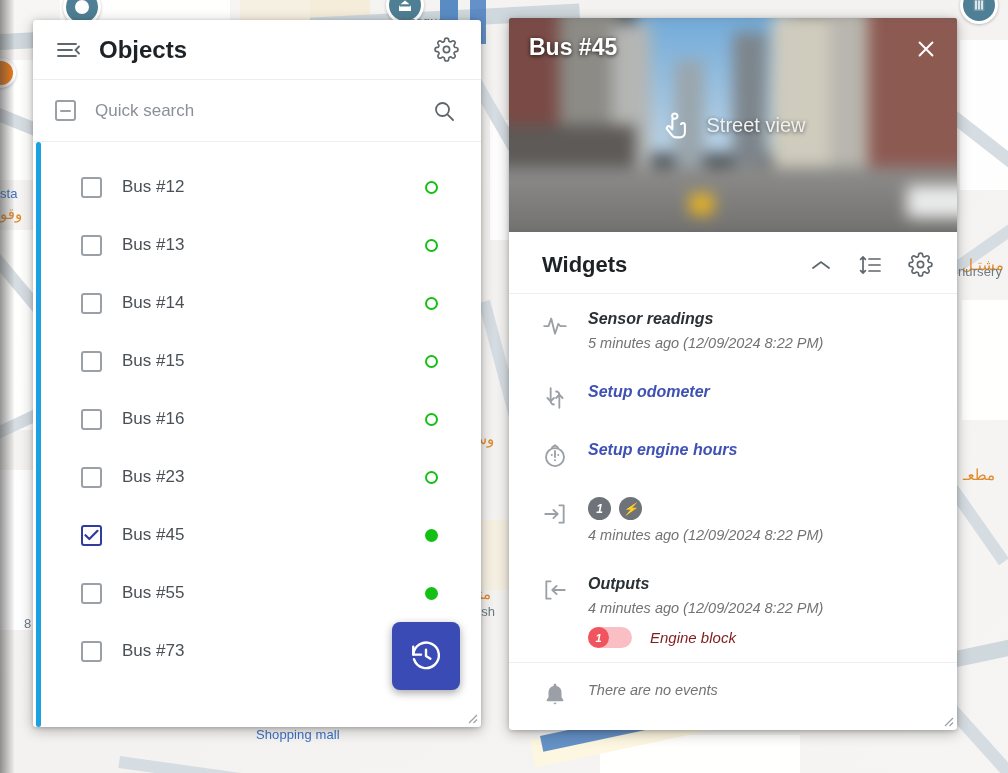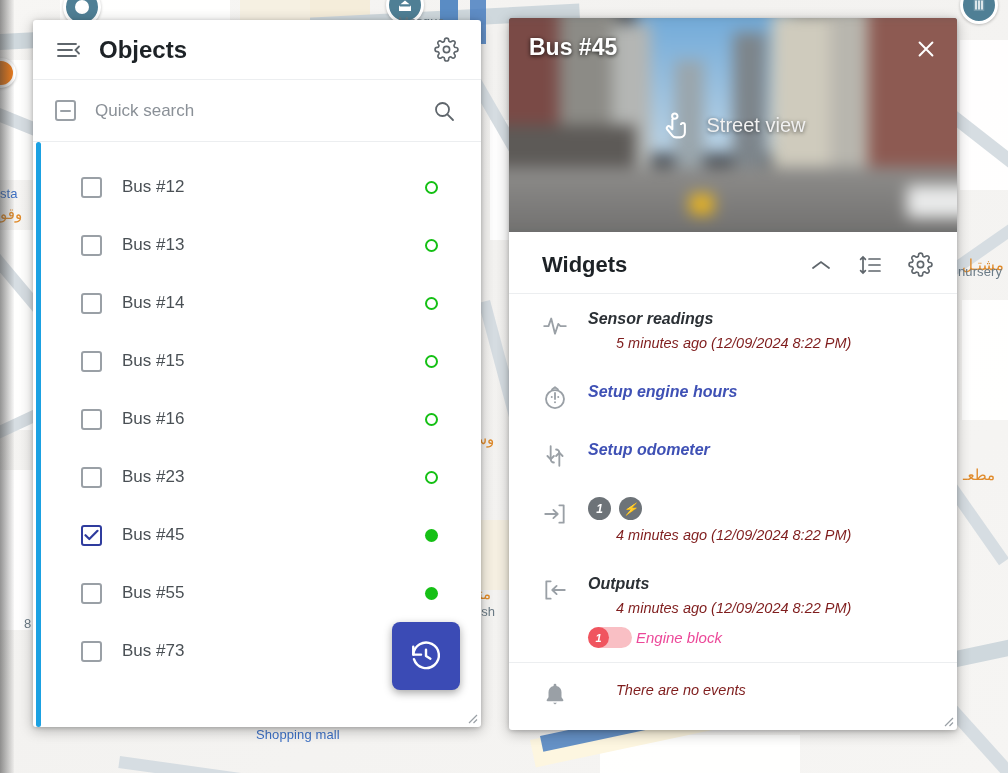--- a/index.html
+++ b/index.html
@@ -249,42 +249,42 @@
   .widget-row.sep { border-top: 1px solid #eceef0; }
   .w-icon {
     width: 34px; flex: 0 0 34px;
     display: flex; align-items: center; justify-content: flex-start;
     color: #9aa0a6;
     padding-top: 4px;
   }
   .w-body { flex: 1; padding-left: 12px; }
   .w-title { font-size: 16px; font-weight: bold; color: #2b3035; line-height: 22px; }
   .w-link { font-size: 16px; font-weight: bold; color: #3f51b5; line-height: 22px; cursor: pointer; }
-  .w-sub { font-size: 14.5px; color: #7f1d1d; margin-top: 3px; line-height: 20px; margin-left: 28px; }
+  .w-sub { font-size: 14.5px; color: #737373; margin-top: 3px; line-height: 20px; }
   .badge-row { display: flex; align-items: center; gap: 8px; margin-bottom: 5px; }
   .badge {
     width: 23px; height: 23px; border-radius: 50%;
     background: #6d7378; color: #fff;
     display: flex; align-items: center; justify-content: center;
     font-size: 12px; font-weight: bold;
   }
   .toggle-row { display: flex; align-items: center; margin-top: 9px; }
   .toggle {
     width: 44px; height: 21px; border-radius: 11px;
     background: #f9bfc4;
     position: relative; cursor: pointer; flex: 0 0 auto;
   }
   .toggle-knob {
     position: absolute; left: 0; top: 0;
     width: 21px; height: 21px; border-radius: 50%;
     background: #f0555f; color: #fff;
     display: flex; align-items: center; justify-content: center;
     font-size: 11px; font-weight: bold;
   }
-  .toggle-label { font-size: 15px; color: #ec4899; margin-left: 4px; }
+  .toggle-label { font-size: 15px; color: #7f1d1d; margin-left: 18px; }
 
   .centered-icons { display:flex; align-items:center; justify-content:center; }
 </style>
 </head>
 <body>
 
 <div id="map-root">
   <div class="map-land"></div>
 
   <div class="blk" style="left:60px;top:0;width:170px;height:70px;"></div>
@@ -519,43 +519,43 @@
           </svg>
         </div>
         <div class="w-body">
           <div class="w-title">Sensor readings</div>
           <div class="w-sub">5 minutes ago (12/09/2024 8:22 PM)</div>
         </div>
       </div>
       <div class="widget-row">
         <div class="w-icon">
           <svg width="26" height="26" viewBox="0 0 24 24" fill="none" stroke="#9aa0a6" stroke-width="1.7" stroke-linecap="round" stroke-linejoin="round">
+            <path d="M8 3v12a3 3 0 0 0 3 3h0"></path>
+            <path d="M5 12l3 3 3-3"></path>
+            <path d="M16 21V9a3 3 0 0 0-3-3h0"></path>
+            <path d="M19 12l-3-3-3 3"></path>
+          </svg>
+        </div>
+        <div class="w-body">
+          <div class="w-link">Setup odometer</div>
+        </div>
+      </div>
+      <div class="widget-row">
+        <div class="w-icon">
+          <svg width="26" height="26" viewBox="0 0 24 24" fill="none" stroke="#9aa0a6" stroke-width="1.7" stroke-linecap="round" stroke-linejoin="round">
             <circle cx="12" cy="13" r="8.3"></circle>
             <path d="M12 13V7.4"></path>
             <path d="M9.3 4.2 12 2l2.7 2.2"></path>
             <circle cx="9" cy="11" r=".9" fill="#9aa0a6" stroke="none"></circle>
             <circle cx="15" cy="11" r=".9" fill="#9aa0a6" stroke="none"></circle>
             <circle cx="12" cy="16" r=".9" fill="#9aa0a6" stroke="none"></circle>
           </svg>
         </div>
         <div class="w-body">
           <div class="w-link">Setup engine hours</div>
-        </div>
-      </div>
-      <div class="widget-row">
-        <div class="w-icon">
-          <svg width="26" height="26" viewBox="0 0 24 24" fill="none" stroke="#9aa0a6" stroke-width="1.7" stroke-linecap="round" stroke-linejoin="round">
-            <path d="M8 3v12a3 3 0 0 0 3 3h0"></path>
-            <path d="M5 12l3 3 3-3"></path>
-            <path d="M16 21V9a3 3 0 0 0-3-3h0"></path>
-            <path d="M19 12l-3-3-3 3"></path>
-          </svg>
-        </div>
-        <div class="w-body">
-          <div class="w-link">Setup odometer</div>
         </div>
       </div>
       <div class="widget-row">
         <div class="w-icon">
           <svg width="26" height="26" viewBox="0 0 24 24" fill="none" stroke="#9aa0a6" stroke-width="1.7" stroke-linecap="round" stroke-linejoin="round">
             <path d="M16 4h4v16h-4"></path>
             <path d="M3 12h11"></path>
             <path d="M10.5 8.2 14.5 12l-4 3.8"></path>
           </svg>
         </div>

